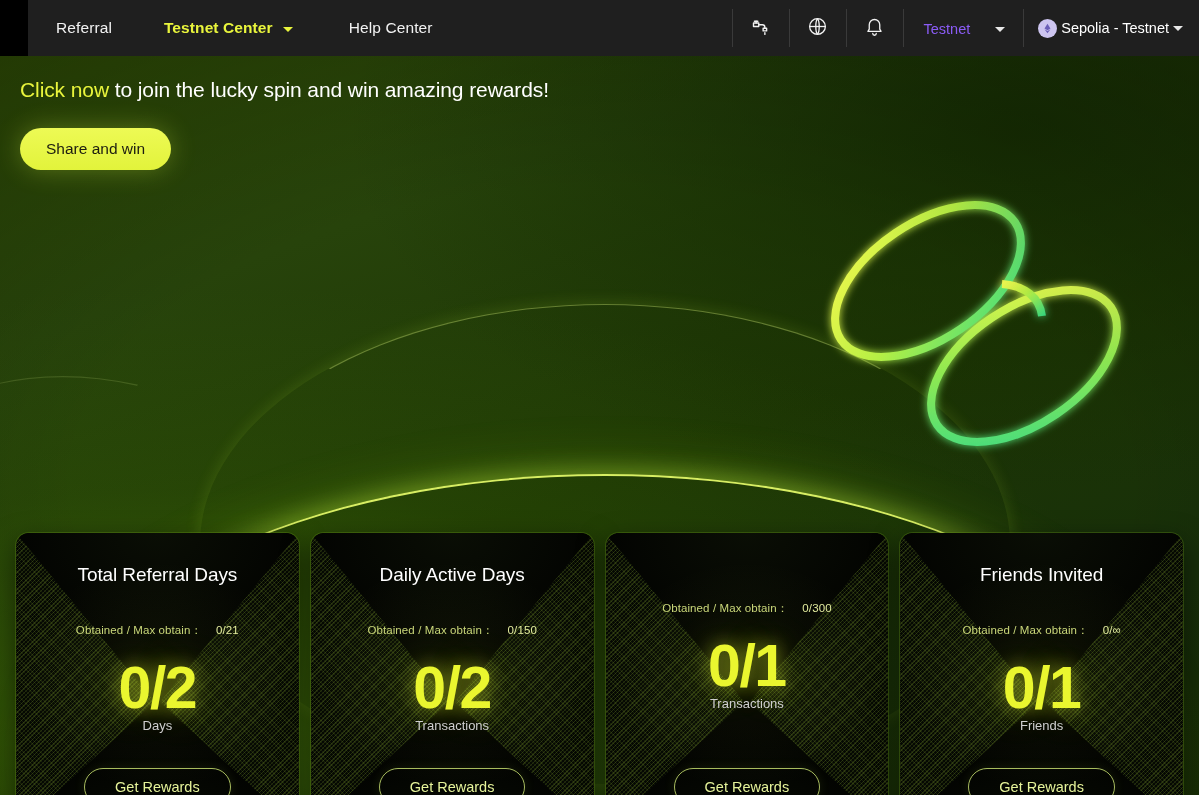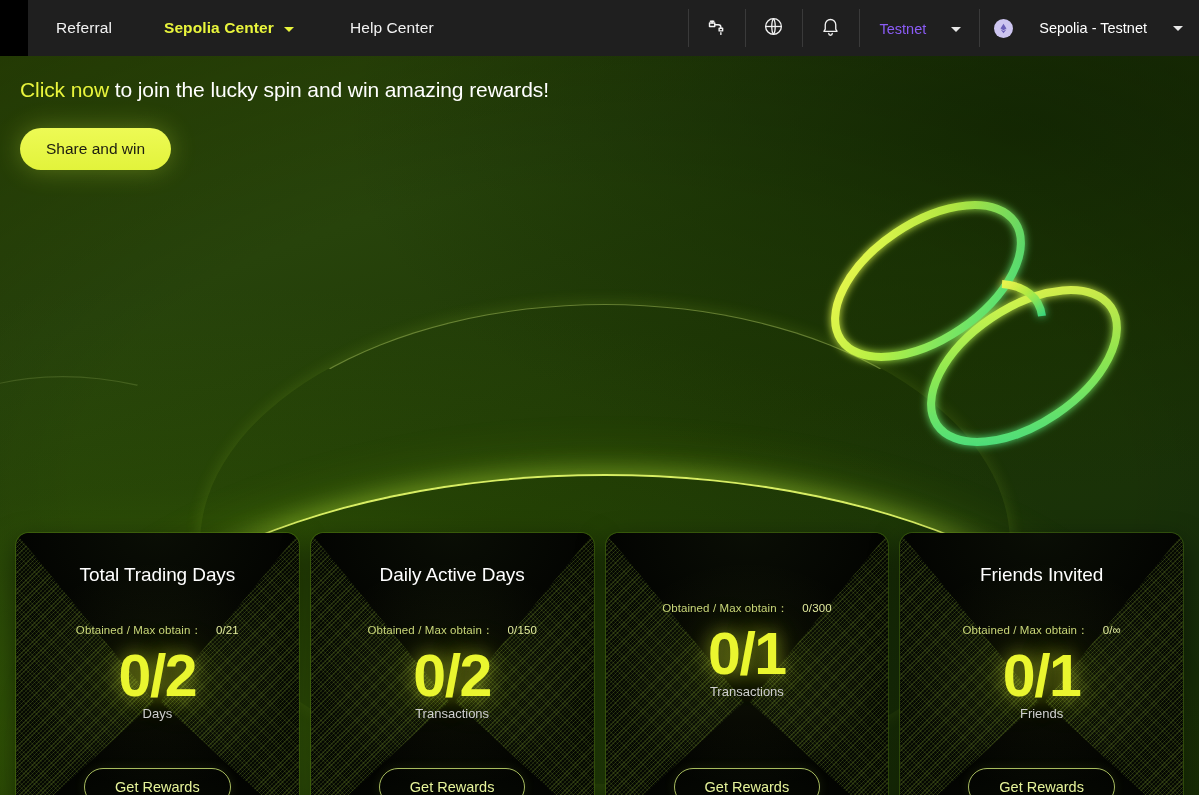--- a/index.html
+++ b/index.html
@@ -75,21 +75,21 @@
   .eth-badge {
     width: 19px; height: 19px; border-radius: 50%;
     background: #cdc5f0;
     display: flex; align-items: center; justify-content: center;
     flex: none;
   }
   .acct-btn {
     display: flex; align-items: center;
     height: 100%;
     padding: 0 16px 0 14px;
-    gap: 26px;
+    gap: 4px;
     font-size: 14.5px;
     color: #ffffff;
   }
 
   
   .hero {
     position: relative;
     height: 739px;
     overflow: hidden;
     background:
@@ -253,21 +253,21 @@
     letter-spacing: -0.1px;
   }
   .card-obt {
     margin-top: 37px;
     font-size: 11.5px;
     color: #cad77a;
     letter-spacing: .1px;
   }
   .card-obt .val { color: #e2eb9e; margin-left: 14px; }
   .card-big {
-    margin-top: 8px;
+    margin-top: 20px;
     font-size: 59px;
     font-weight: bold;
     line-height: 1.05;
     color: #eaf62f;
     letter-spacing: -1.5px;
     text-shadow: 0 0 18px rgba(225,245,50,0.55), 0 0 42px rgba(200,235,40,0.30);
   }
   .card-unit {
     margin-top: -2px;
     font-size: 13px;
@@ -288,21 +288,21 @@
     display: inline-flex; align-items: center; justify-content: center;
     box-shadow: 0 0 12px rgba(200,240,80,0.10);
   }
 </style>
 </head>
 <body>
 
 <div class="navbar">
   <div class="nav-left">
     <a class="nav-link">Referral</a>
-    <a class="nav-link active">Sepolia Center</a>
+    <a class="nav-link active">Testnet Center</a>
     <span class="nav-caret"></span>
     <a class="nav-link">Help Center</a>
   </div>
 
   <div class="nav-right">
     <div class="nav-div"></div>
     <div class="icon-btn">
       <span>
         <svg width="21" height="21" viewBox="0 0 24 24" fill="none" stroke="#f2f2f2" stroke-width="1.6" stroke-linecap="round" stroke-linejoin="round">
           <path d="M4 8h6v4H4z"></path>
@@ -397,21 +397,21 @@
 
   <div class="cards">
 
     <div class="card">
       <div class="card-tex"></div>
       <div class="card-tex2"></div>
       <div class="wedge wedge-top"></div>
       <div class="wedge wedge-bot"></div>
       <div class="card-glow"></div>
       <div class="card-body">
-        <div class="card-title">Total Trading Days</div>
+        <div class="card-title">Total Referral Days</div>
         <div class="card-obt">
           <span>Obtained / Max obtain：</span><span class="val">0/21</span>
         </div>
         <div class="card-big">0/2</div>
         <div class="card-unit">Days</div>
         <button class="card-btn">Get Rewards</button>
       </div>
     </div>
 
     <div class="card">

